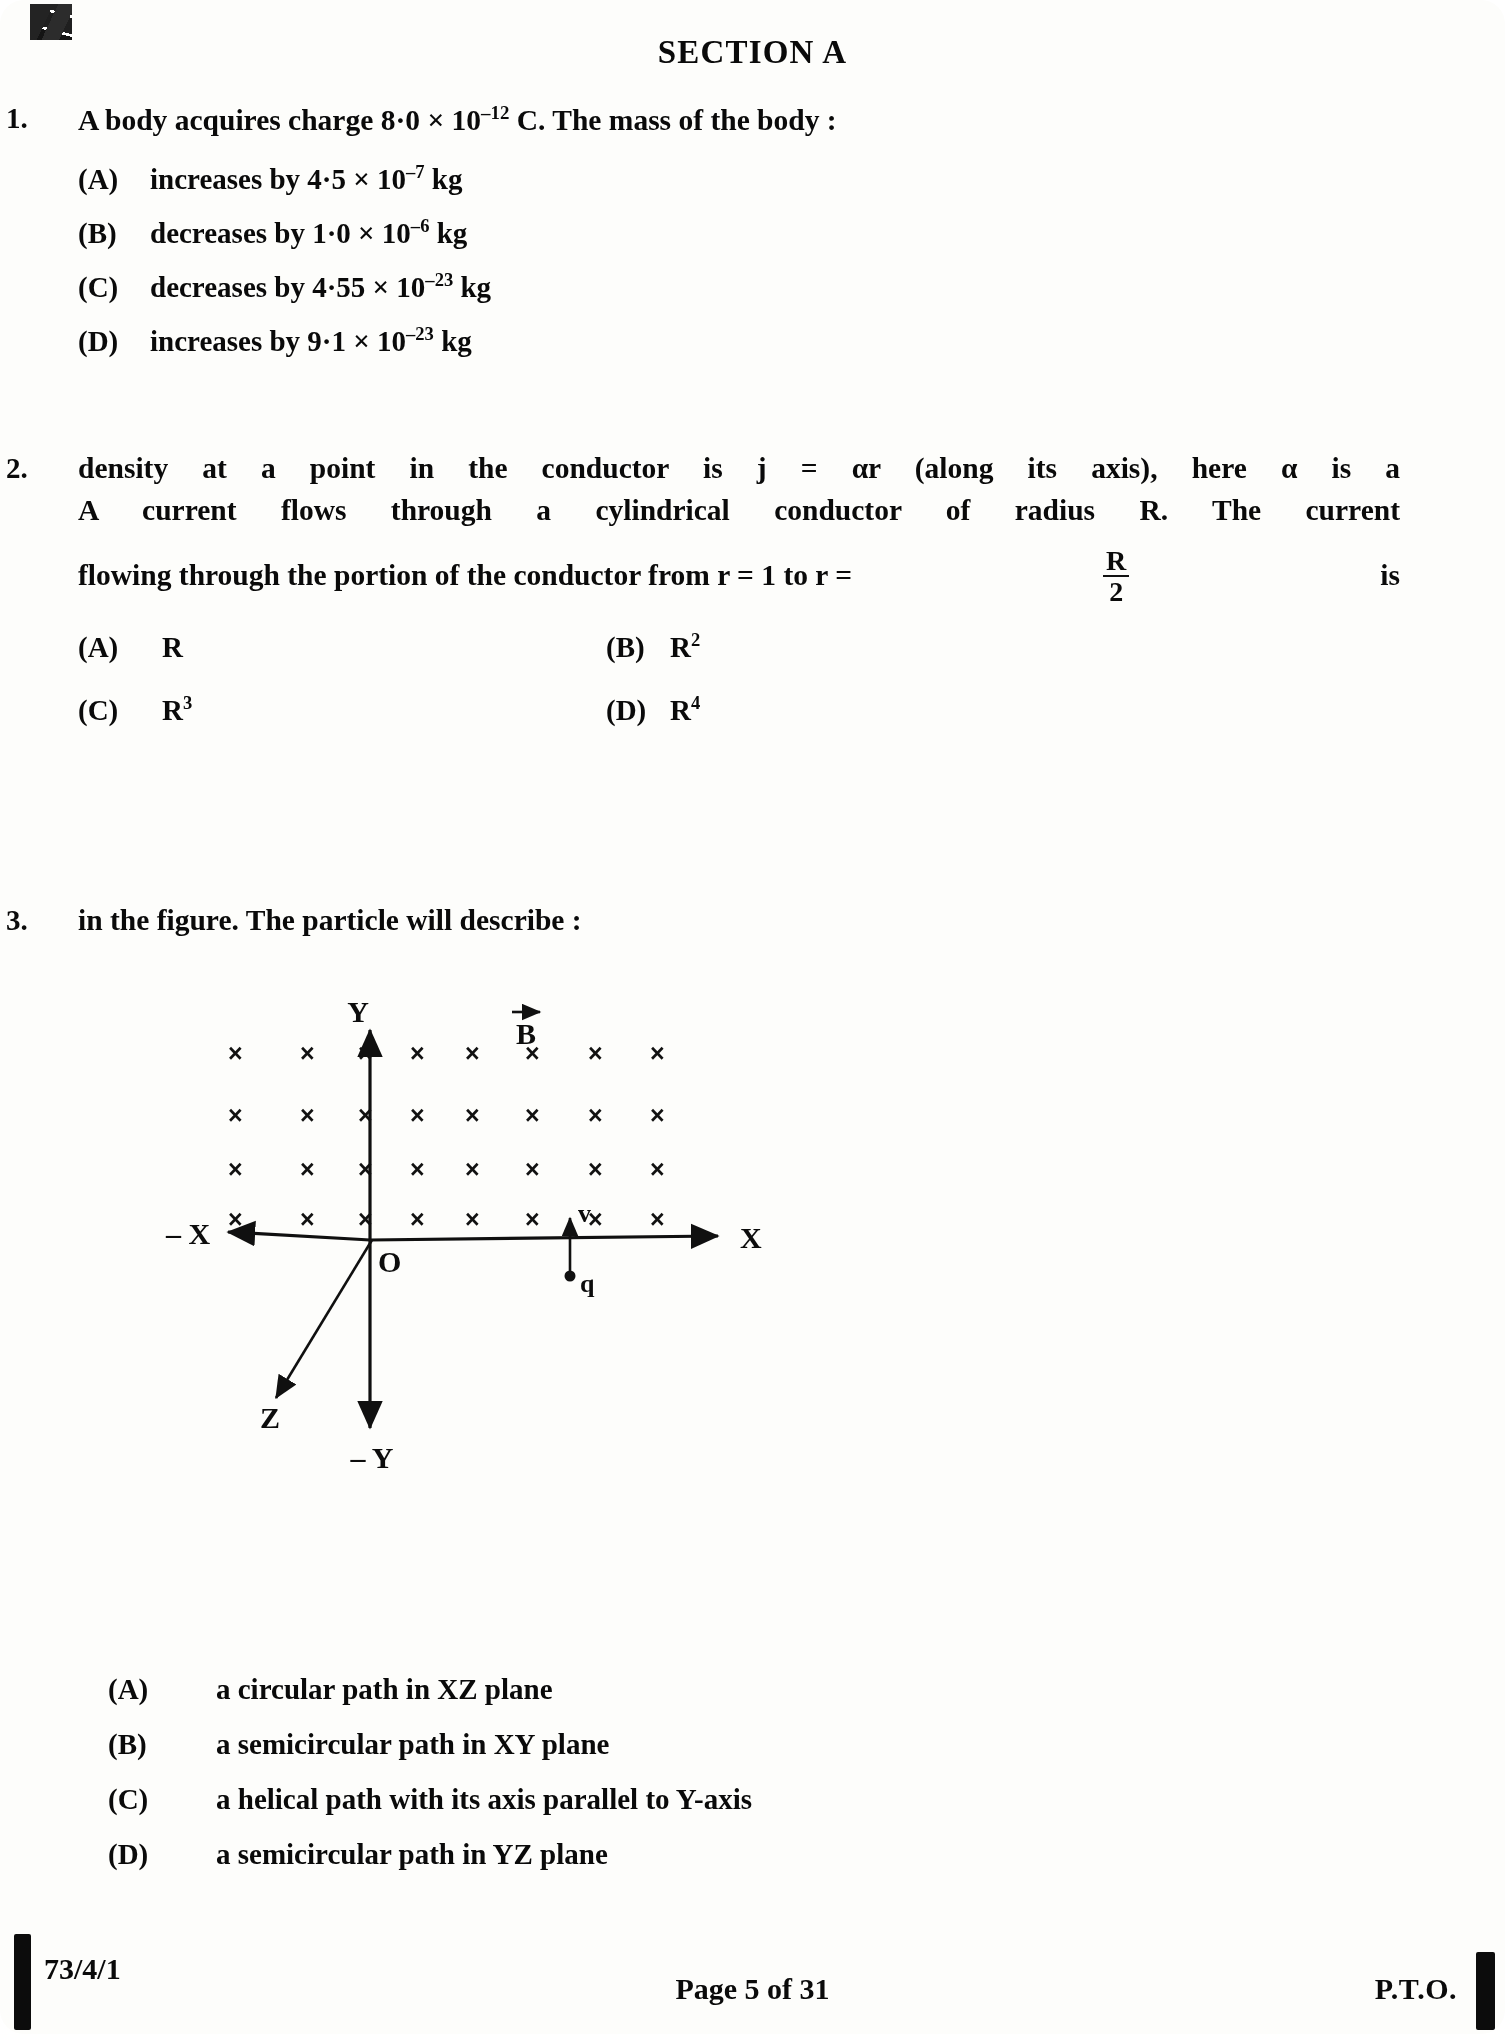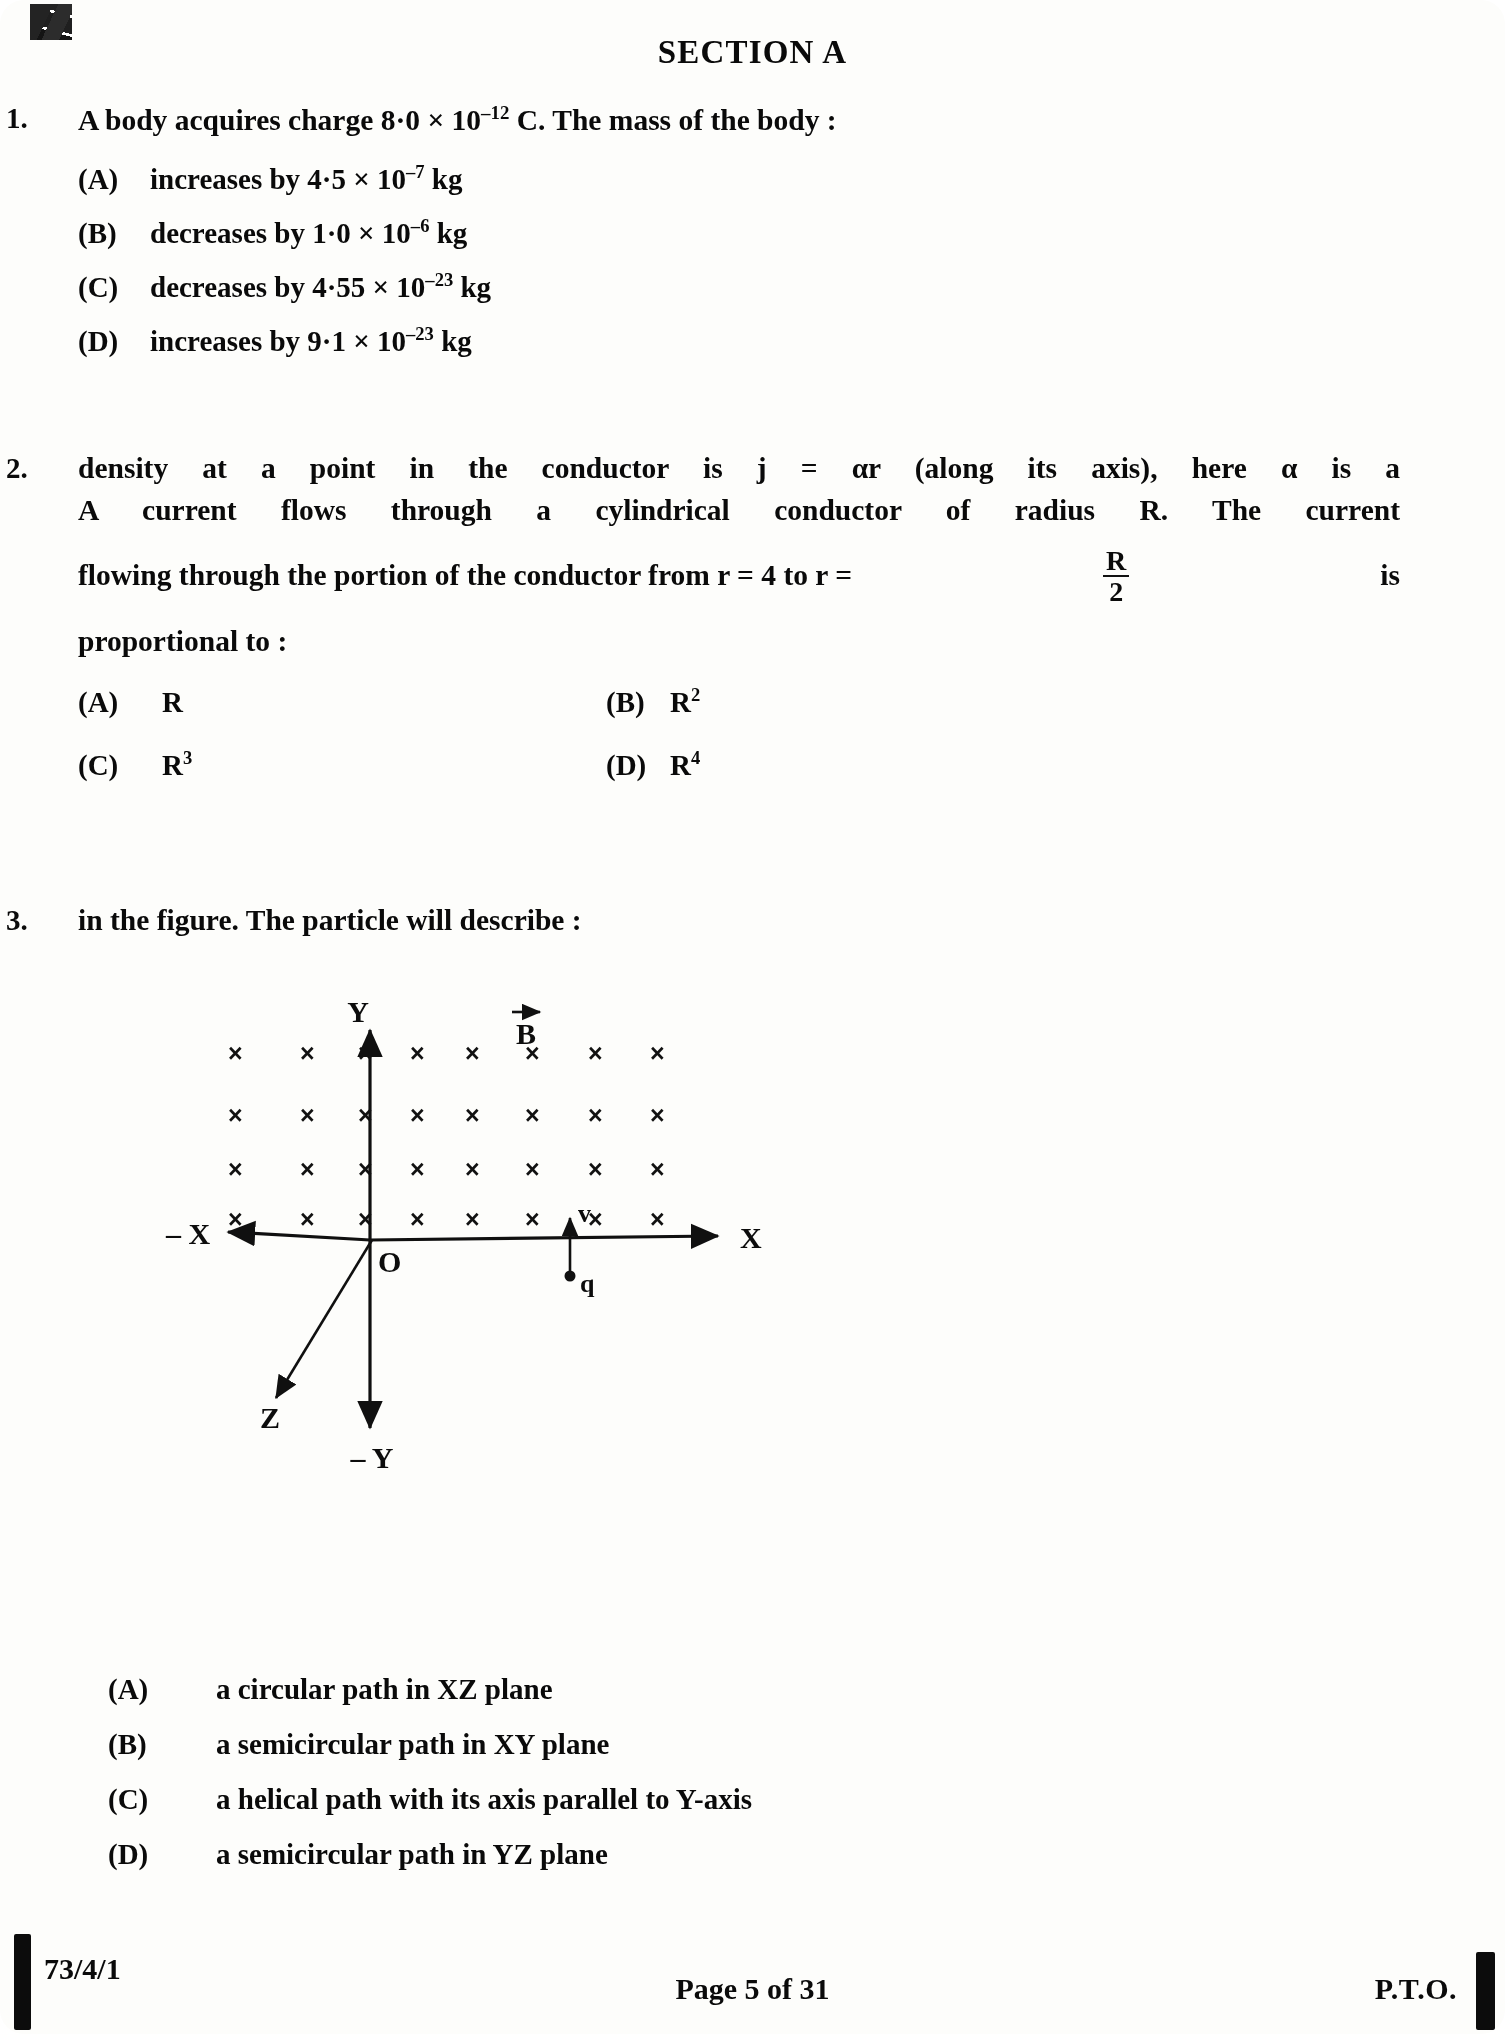--- a/index.html
+++ b/index.html
@@ -256,29 +256,28 @@
     </div>
   </div>
 
   <div class="q" style="top:448px;">
     <div class="qnum" style="top:4px;">2.</div>
     <div class="qbody" style="top:0; right:105px;">
       <div class="qtext justify-all">density at a point in the conductor is j = αr (along its axis), here α is a</div>
       <div class="qtext justify-all">A current flows through a cylindrical conductor of radius R. The current</div>
 
       <div class="qtext nojust" style="margin-top:14px; display:flex; align-items:center; justify-content:space-between;">
-        <span>flowing through the portion of the conductor from r = 4 to r =</span>
+        <span>flowing through the portion of the conductor from r = 1 to r =</span>
         <span class="frac">
           <span class="num">R</span>
           <span class="den">2</span>
         </span>
         <span>is</span>
       </div>
 
-      <div class="qtext nojust" style="margin-top:14px;">proportional to :</div>
 
       <div class="opt-grid" style="margin-top:24px;">
         <div class="opt-cellA">
           <span class="opt-tag">(A)</span>
           <span class="opt-txt"><span>R</span><sup></sup></span>
         </div>
         <div class="opt-cellB" style="align-self:end; padding-bottom:10px;">
           <span class="opt-tag">(B)</span>
           <span class="opt-txt"><span>R</span><sup>2</sup></span>
         </div>

